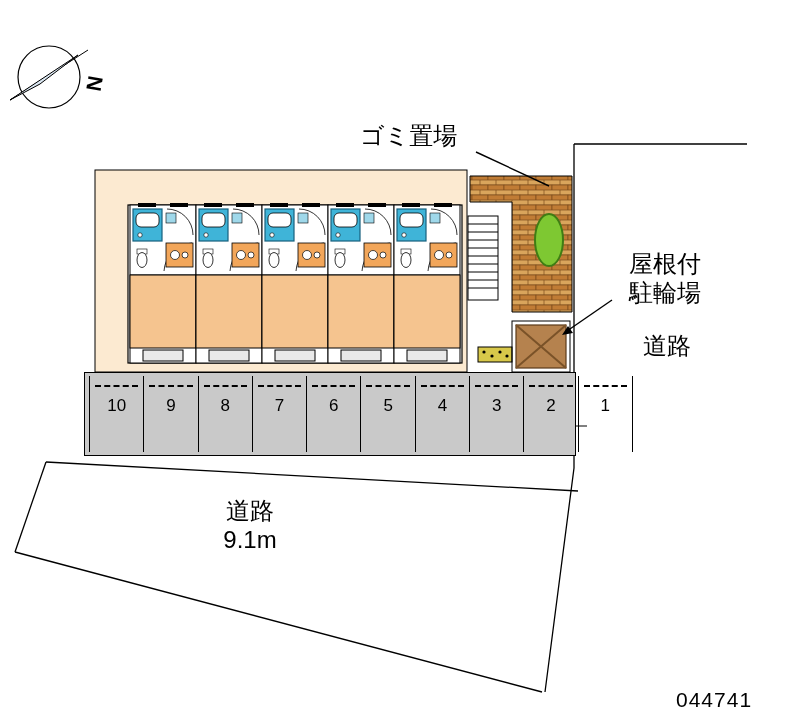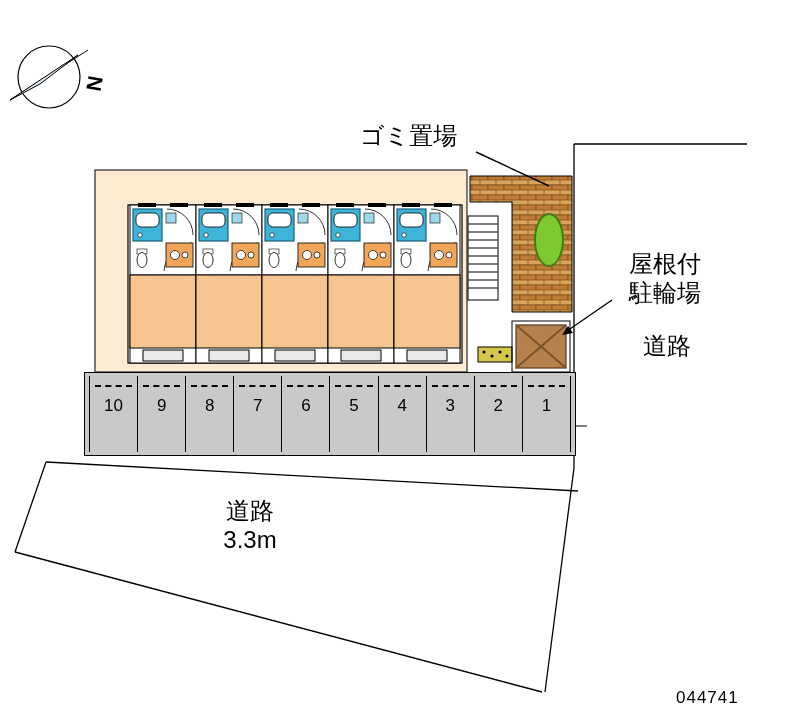--- a/index.html
+++ b/index.html
@@ -11,36 +11,36 @@
 
   .jp-label { position:absolute; font-weight:500; line-height:1.22; white-space:nowrap; }
   .centered { text-align:center; white-space:normal; }
 
   
   #parking-strip {
     position:absolute; left:84px; top:372px; width:492px; height:84px;
     background:#c9c9c9; border:1px solid #000; box-sizing:border-box;
   }
   #parking-row {
-    position:absolute; left:4px; top:3px; width:482px; height:76px; display:flex;
+    position:absolute; left:4px; top:3px; width:544px; height:76px; display:flex;
   }
   .space {
     flex:1; border-right:1px solid #000; position:relative; box-sizing:border-box;
   }
   .space:first-child { border-left:1px solid #000; }
   .space::before {
     content:""; position:absolute; left:5px; right:5px; top:9px;
     border-top:2px dashed #000;
   }
   .space .num {
     position:absolute; left:0; right:0; top:20px; text-align:center;
     font-size:17px; font-weight:500;
   }
 
-  #plan-id { position:absolute; left:676px; top:688px; font-size:17px; letter-spacing:1px; }
+  #plan-id { position:absolute; left:676px; top:688px; font-size:21px; letter-spacing:1px; }
   #label-garbage { left:360px; top:121px; font-size:24px; }
   #label-bike    { left:604px; top:249px; width:122px; font-size:24px; }
   #label-road-right { left:614px; top:331px; width:106px; font-size:24px; }
   #label-road-bottom { left:192px; top:496px; width:116px; font-size:24px; }
 </style>
 </head>
 <body>
 
 <div id="stage">
 
@@ -182,18 +182,18 @@
     <div>屋根付</div>
     <div>駐輪場</div>
   </div>
 
   <div class="jp-label centered" id="label-road-right">
     <div>道路</div>
   </div>
 
   <div class="jp-label centered" id="label-road-bottom">
     <div>道路</div>
-    <div>3.3m</div>
+    <div>9.1m</div>
   </div>
 
   <div id="plan-id">044741</div>
 
 </div>
 
 </body></html>

